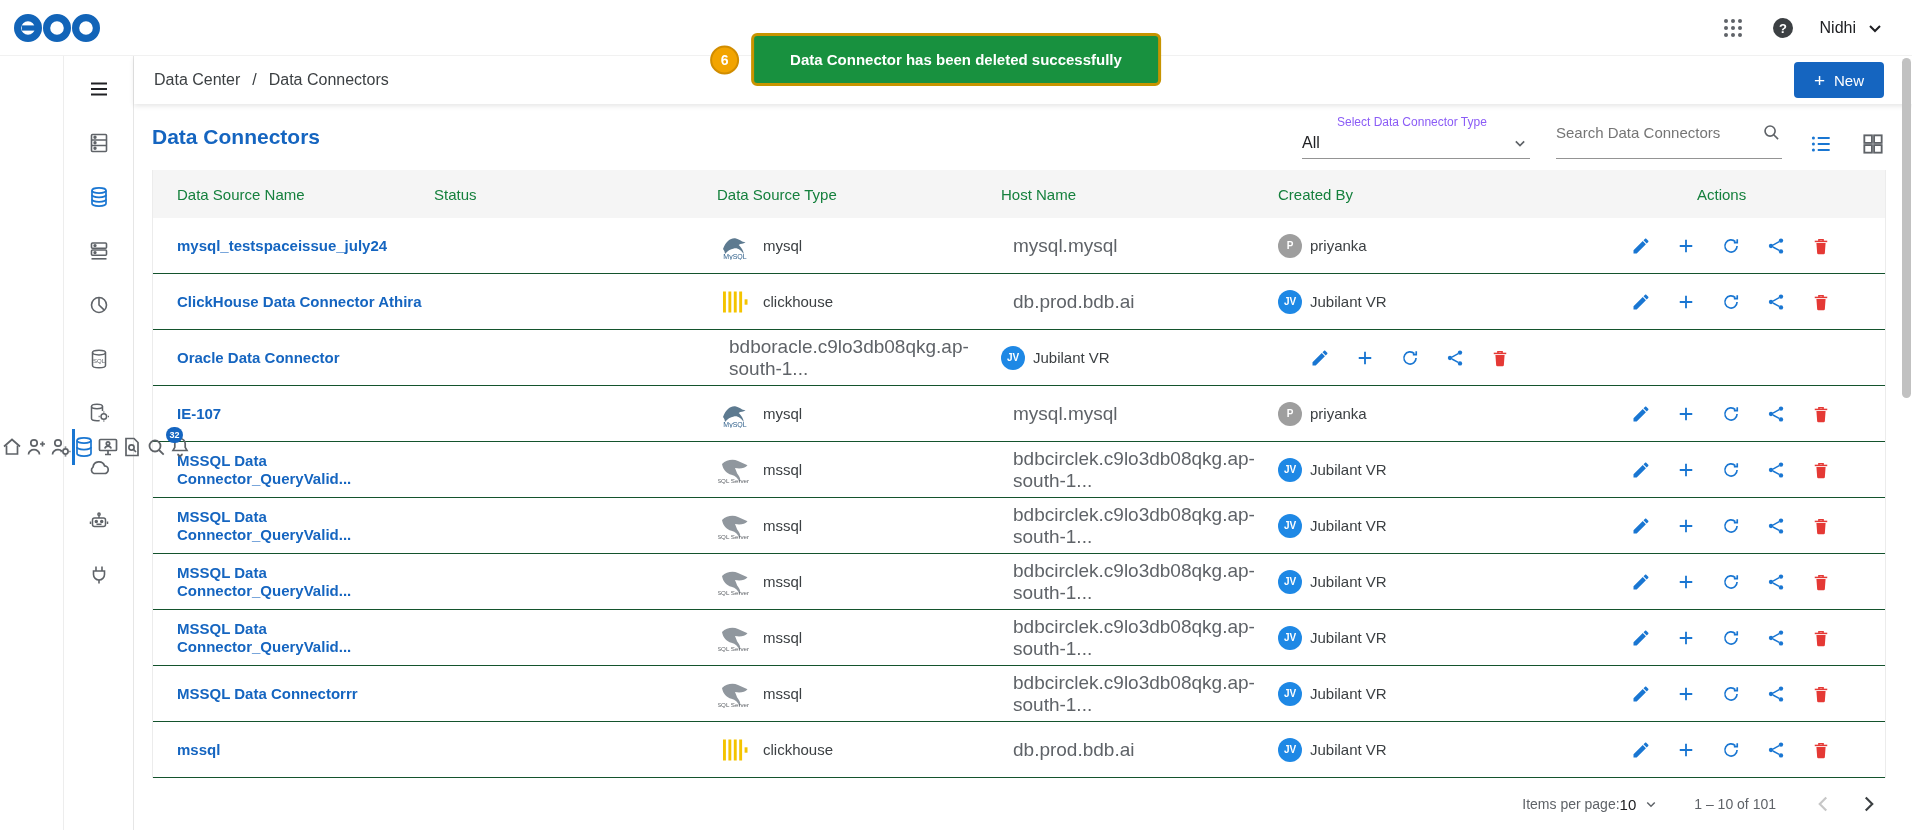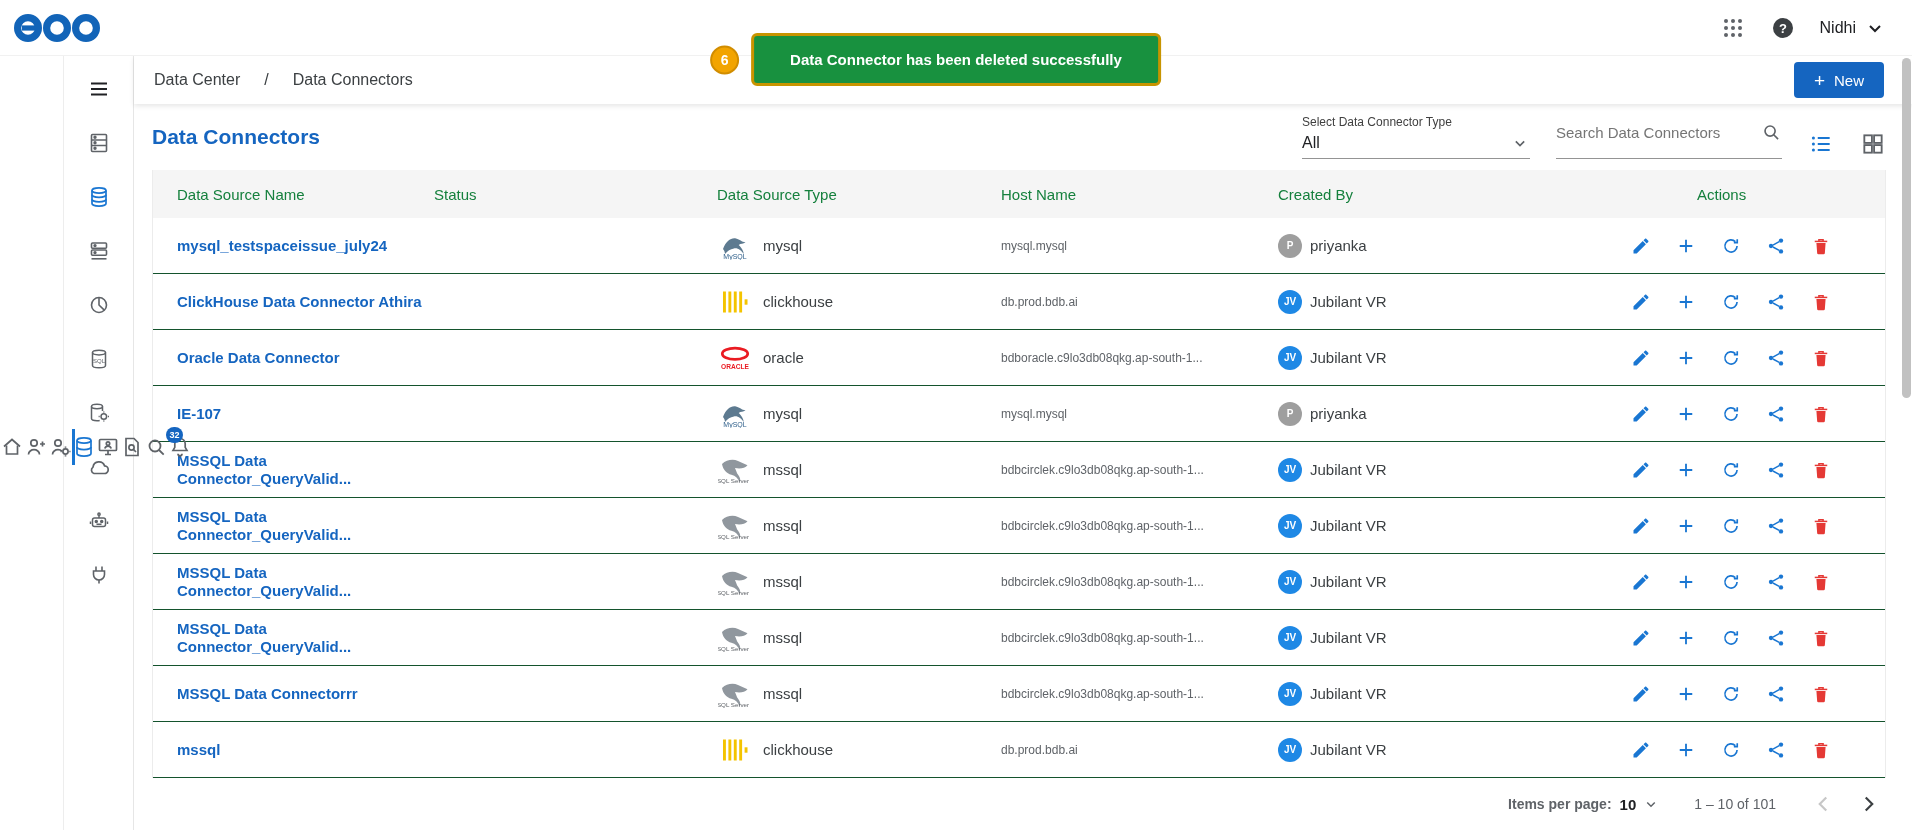--- a/index.html
+++ b/index.html
@@ -27,65 +27,65 @@
   .modulebar { width:70px; border-right:1px solid #e6e6e6; display:flex; flex-direction:column; align-items:center; padding-top:6px; background:#fff; }
   .module-item { width:70px; height:54px; display:flex; align-items:center; justify-content:center; color:#5f6368; cursor:pointer; }
   .module-item svg { width:24px; height:24px; }
   .module-item.menu { color:#202124; }
   .module-item.active { color:#1976d2; }
 
   .main { flex:1; min-width:0; display:flex; flex-direction:column; background:#fff; }
 
   
   .pageheader { height:48px; display:flex; align-items:center; padding:0 28px 0 20px; background:#fff; box-shadow:0 2px 5px rgba(0,0,0,0.10); position:relative; z-index:5; }
-  .breadcrumb { display:flex; align-items:flex-start; gap:24px; font-size:16px; color:#3c4043; }
+  .breadcrumb { display:flex; align-items:flex-start; gap:12px; font-size:16px; color:#3c4043; }
   .crumb { cursor:pointer; }
   .crumb-sep { color:#3c4043; }
   .new-btn { margin-left:auto; background:#1565c0; color:#fff; border:none; border-radius:4px; height:36px; padding:0 20px; font-size:15px; display:flex; align-items:center; gap:9px; cursor:pointer; font-family:inherit; }
   .new-btn .plus { font-size:19px; line-height:1; }
 
   
   .content { flex:1; min-height:0; padding:0 26px 0 18px; display:flex; flex-direction:column; }
   .controls { height:66px; display:flex; align-items:center; }
   .page-title { color:#1565c0; font-size:21px; font-weight:bold; }
   .controls-right { margin-left:auto; display:flex; align-items:flex-end; gap:26px; }
   .type-select { width:228px; border-bottom:1px solid #949494; padding-bottom:5px; cursor:pointer; }
-  .type-select .lbl { font-size:12px; color:#404040; }
+  .type-select .lbl { font-size:12px; color:#8b5cf6;margin-left:35px; }
   .type-select .val { font-size:16px; color:#202124; margin-top:4px; display:flex; justify-content:space-between; align-items:center; }
   .type-select .val svg { width:20px; height:20px; color:#5f6368; }
   .search-box { width:226px; border-bottom:1px solid #949494; display:flex; align-items:center; padding-bottom:15px; gap:6px; }
   .search-box input { border:none; outline:none; font-size:15px; color:#202124; width:100%; font-family:inherit; background:transparent; }
   .search-box input::placeholder { color:#757575; }
   .search-box svg { width:22px; height:22px; color:#5f6368; flex:0 0 auto; cursor:pointer; }
   .view-toggle { width:26px; height:26px; cursor:pointer; margin-bottom:2px; }
   .view-toggle svg { width:26px; height:26px; }
 
   
   .table { border-left:1px solid #ececec; border-right:1px solid #ececec; }
   .thead, .trow { display:grid; grid-template-columns:281px 283px 284px 277px 321px 1fr; align-items:center; }
   .thead { height:48px; background:#f5f5f5; color:#15803d; font-size:15px; }
   .trow { height:56px; background:#fff; border-bottom:1px solid #14532d; }
   .cell:first-child, .th:first-child { padding-left:24px; }
   .th-actions { padding-left:98px; }
   .name a { color:#1565c0; font-weight:bold; font-size:15px; text-decoration:none; cursor:pointer; }
   .type { display:flex; align-items:center; gap:10px; color:#3c4043; font-size:15px; }
   .type-icon { width:36px; height:28px; display:flex; align-items:center; justify-content:center; }
   .type-icon svg { width:34px; height:28px; }
-  .host { color:#5f6368; font-size:12px; }
+  .host { color:#5f6368; font-size:19px;margin-left:12px; }
   .creator { display:flex; align-items:center; gap:8px; color:#3c4043; font-size:15px; }
   .avatar { width:24px; height:24px; border-radius:50%; color:#fff; font-size:10px; font-weight:bold; display:flex; align-items:center; justify-content:center; flex:0 0 auto; }
   .avatar-gray { background:#9e9e9e; }
   .avatar-blue { background:#1e88e5; }
   .actions { display:flex; gap:25px; padding-left:32px; }
   .actions button { background:none; border:none; padding:0; width:20px; height:20px; cursor:pointer; }
   .actions svg { width:20px; height:20px; display:block; }
 
   
   .pagination { height:52px; display:flex; align-items:center; justify-content:flex-end; gap:34px; color:#5f6368; font-size:14px; padding-right:4px; }
-  .ipp { display:flex; align-items:center; gap:8px;font-weight:bold; }
+  .ipp { display:flex; align-items:center; gap:0; }
   .ipp-value { display:flex; align-items:center; gap:6px; font-size:15px; color:#202124; cursor:pointer; }
   .ipp-value svg { width:18px; height:18px; color:#5f6368; }
   .page-btns { display:flex; align-items:center; gap:20px; }
   .chev { width:26px; height:26px; color:#3c4043; cursor:pointer; }
   .chev svg { width:26px; height:26px; }
   .chev.disabled { color:#c7c7c7; cursor:default; }
 
   
   .toast { position:absolute; top:33px; left:50%; transform:translateX(-50%); background:#18913f; border:3px solid #c79400; border-radius:6px; color:#fff; font-size:15px; font-weight:bold; height:53px; display:flex; align-items:center; padding:0 36px; z-index:50; white-space:nowrap; }
   .toast-badge { position:absolute; left:-44px; top:50%; transform:translateY(-50%); width:29px; height:29px; border-radius:50%; background:#f2a400; border:2px solid #d18d00; color:#fff; font-size:14px; font-weight:bold; display:flex; align-items:center; justify-content:center; }
@@ -456,29 +456,20 @@
                   </svg>
       </button>
     </div>
   </div>
 
   <div class="trow">
     <div class="cell name">
       <a>Oracle Data Connector</a>
     </div>
     <div class="cell status"></div>
-    <div class="cell type">
-      <span class="type-icon">
-                  <svg viewBox="0 0 36 28">
-                    <ellipse cx="18" cy="9.5" rx="13.5" ry="6" fill="none" stroke="#ea1b22" stroke-width="2.8"></ellipse>
-                    <text x="18" y="25.8" font-size="7" text-anchor="middle" fill="#ea1b22" font-weight="bold" font-family="inherit">ORACLE</text>
-                  </svg>
-                </span>
-      <span class="type-label">oracle</span>
-    </div>
     <div class="cell host">bdboracle.c9lo3db08qkg.ap-south-1...</div>
     <div class="cell creator">
       <span class="avatar avatar-blue">JV</span>
       <span>Jubilant VR</span>
     </div>
     <div class="cell actions">
       <button>
         <svg viewBox="0 0 24 24" fill="#1976d2">
                     <path d="M3 17.2V21h3.8L17.9 9.9l-3.8-3.8L3 17.2zM20.7 7.1c.4-.4.4-1 0-1.4l-2.4-2.4c-.4-.4-1-.4-1.4 0l-1.9 1.9 3.8 3.8 1.9-1.9z"></path>
                   </svg>

